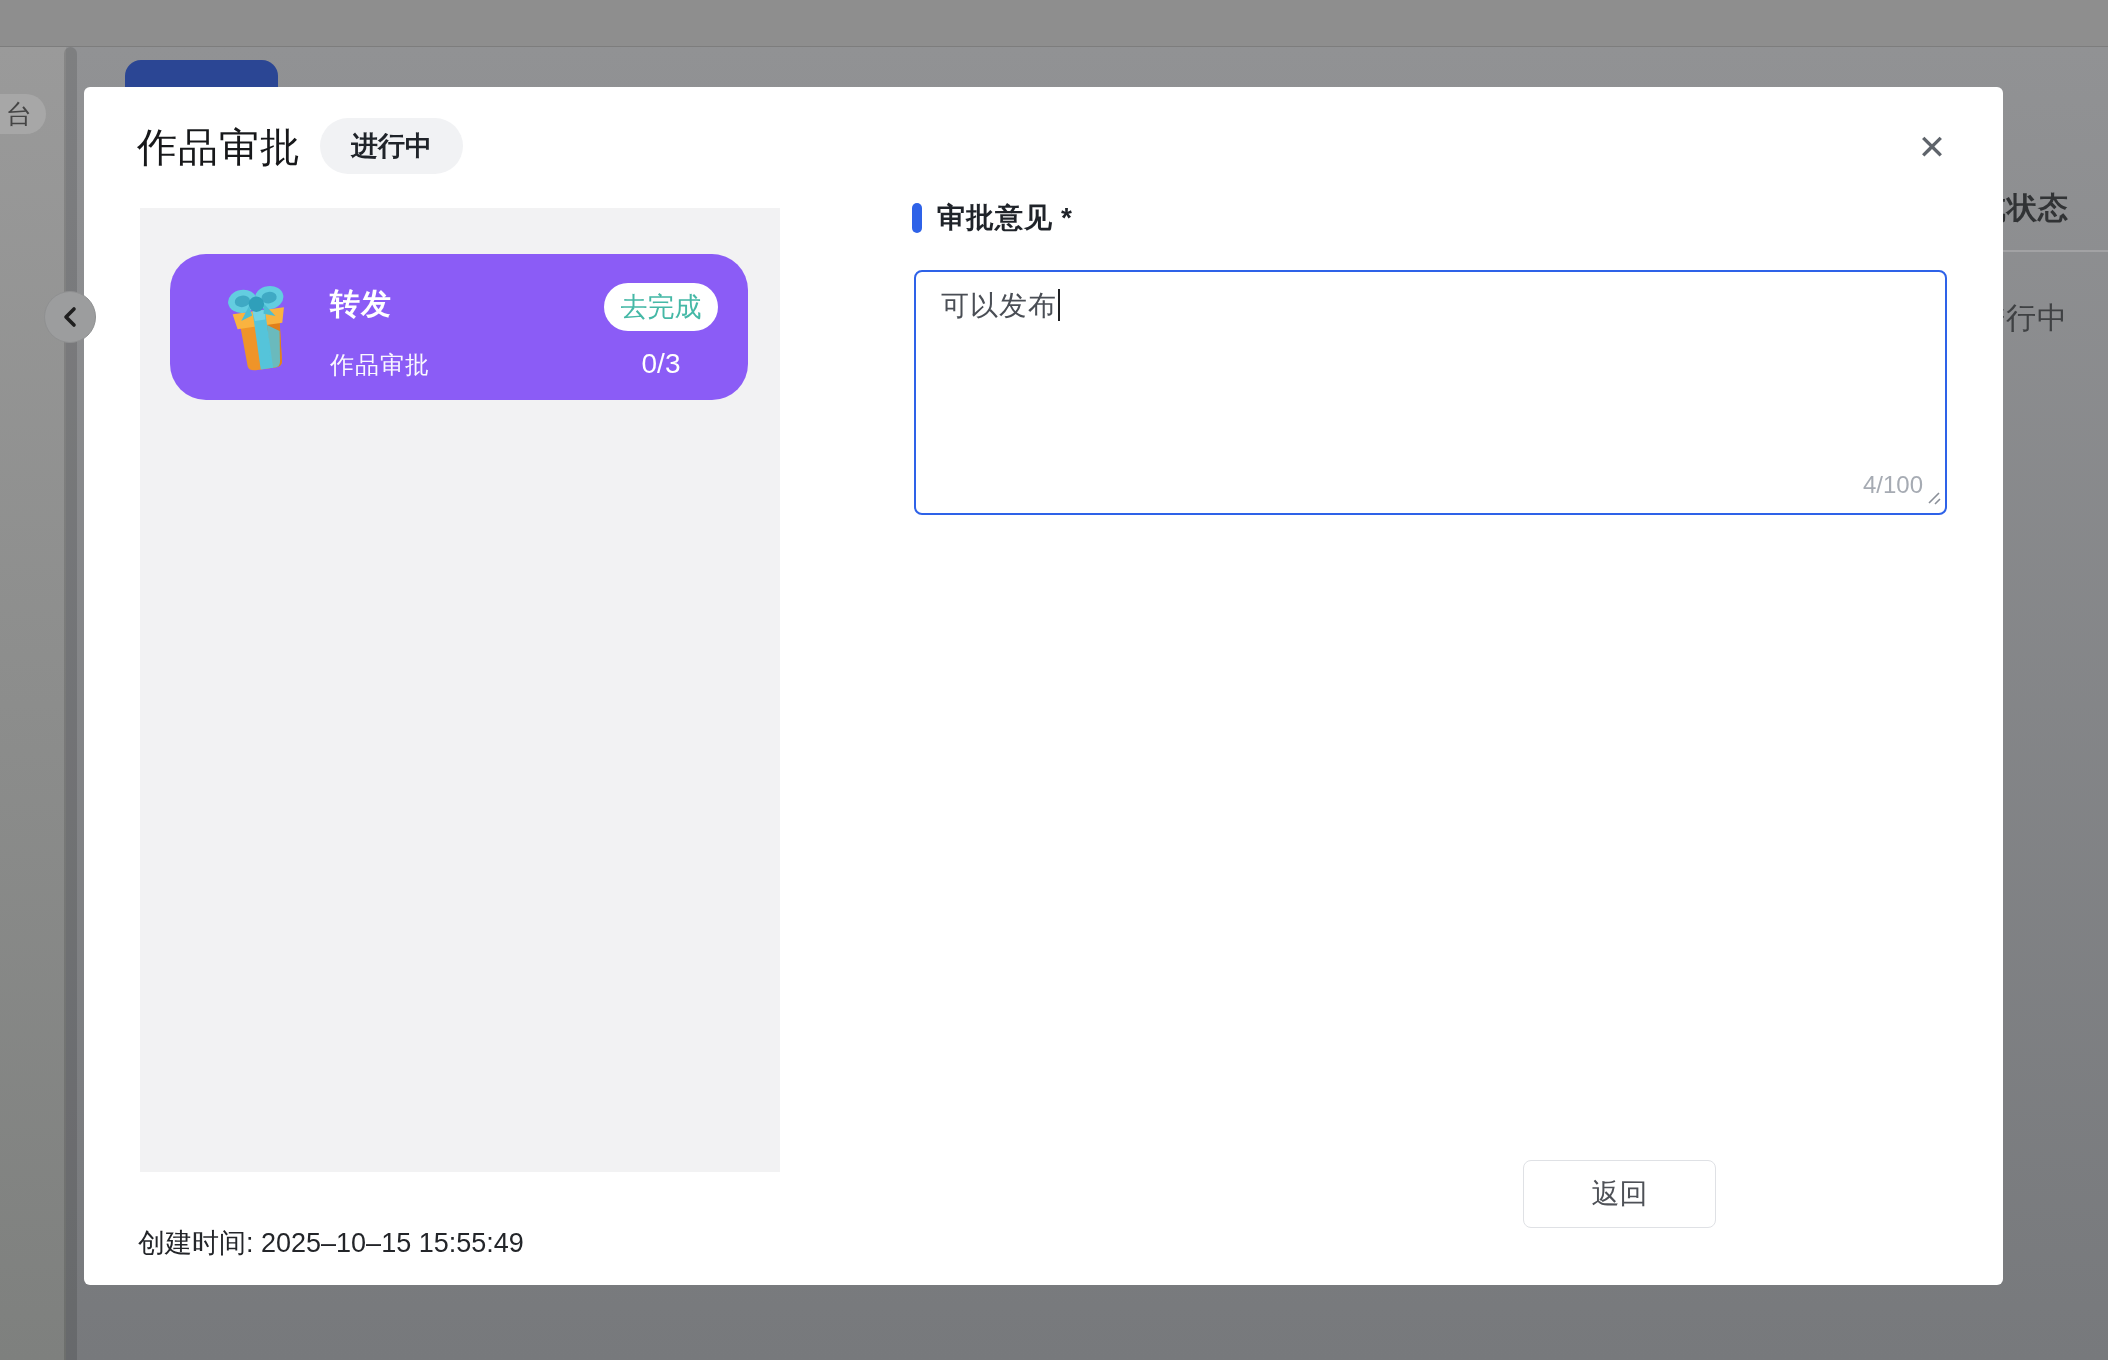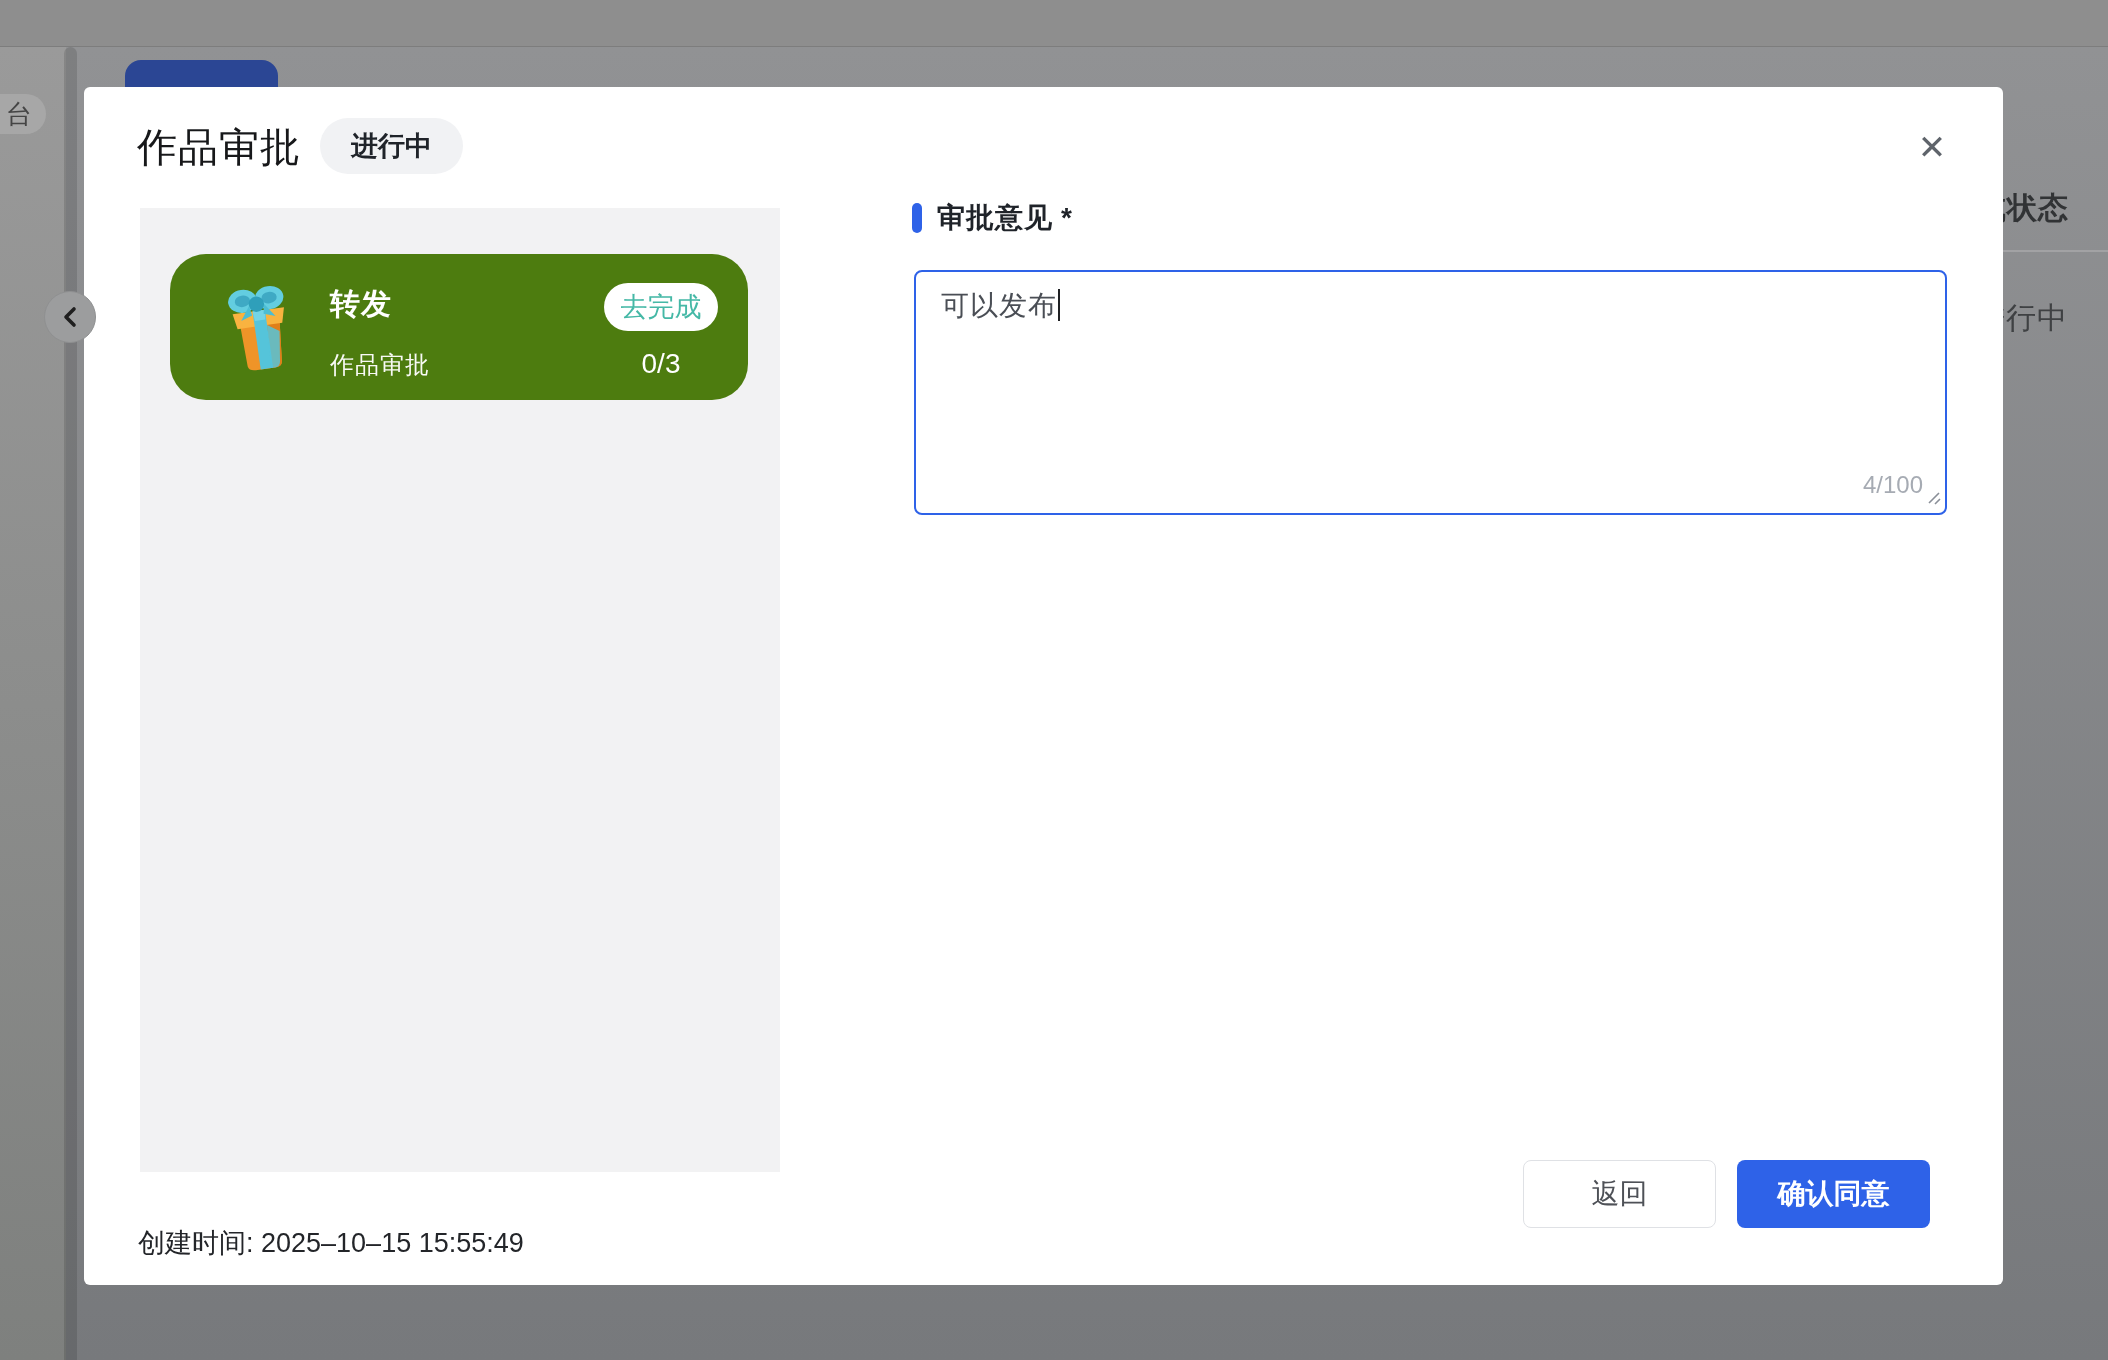--- a/index.html
+++ b/index.html
@@ -43,21 +43,21 @@
            border-radius:28px; background:#f1f2f4; color:#1f2329; font-size:27px;
            font-weight:600; display:flex; align-items:center; }
   .close-btn { position:absolute; left:1824px; top:36px; width:48px; height:48px;
            display:flex; align-items:center; justify-content:center; cursor:pointer;
            color:#5f646b; font-size:34px; line-height:1; }
 
   
   .task-panel { position:absolute; left:56px; top:121px; width:640px; height:964px;
            background:#f2f2f3; }
   .task-card { position:absolute; left:30px; top:46px; width:578px; height:146px;
-           border-radius:36px; background:#4d7c0f; }
+           border-radius:36px; background:#8b5cf6; }
   .gift { position:absolute; left:42px; top:22px; width:96px; height:102px; }
   .task-title { position:absolute; left:160px; top:30px; font-size:30px; font-weight:700;
            color:#ffffff; letter-spacing:1px; }
   .task-subtitle { position:absolute; left:160px; top:95px; font-size:24px;
            color:rgba(255,255,255,0.96); letter-spacing:1px; }
   .task-action { position:absolute; right:30px; top:29px; width:114px; height:48px;
            border-radius:24px; background:#ffffff; color:#45b8a6; font-size:27px;
            display:flex; align-items:center; justify-content:center; cursor:pointer; }
   .task-progress { position:absolute; right:30px; top:94px; width:114px; text-align:center;
            font-size:28px; color:#ffffff; }
@@ -159,15 +159,14 @@
     <div class="comment-text"><span>可以发布</span><span class="caret"></span></div>
     <div class="char-counter">4/100</div>
     <span class="resize-handle">
       <svg width="15" height="15" viewBox="0 0 15 15">
         <path d="M13 3 L3 13 M14 9 L9 14" stroke="#8a8f98" stroke-width="1.6" fill="none"></path>
       </svg>
     </span>
   </div>
 
   <div class="back-btn">返回</div>
-  <div class="confirm-btn">确认同意</div>
 
 </div>
 
 </body></html>

